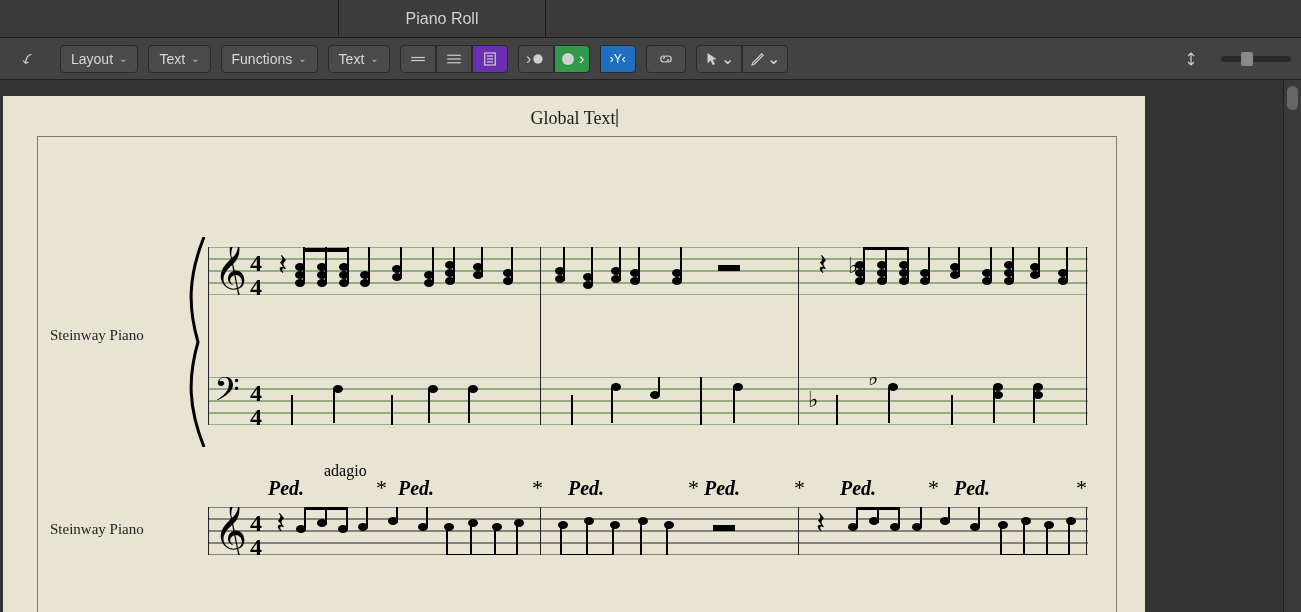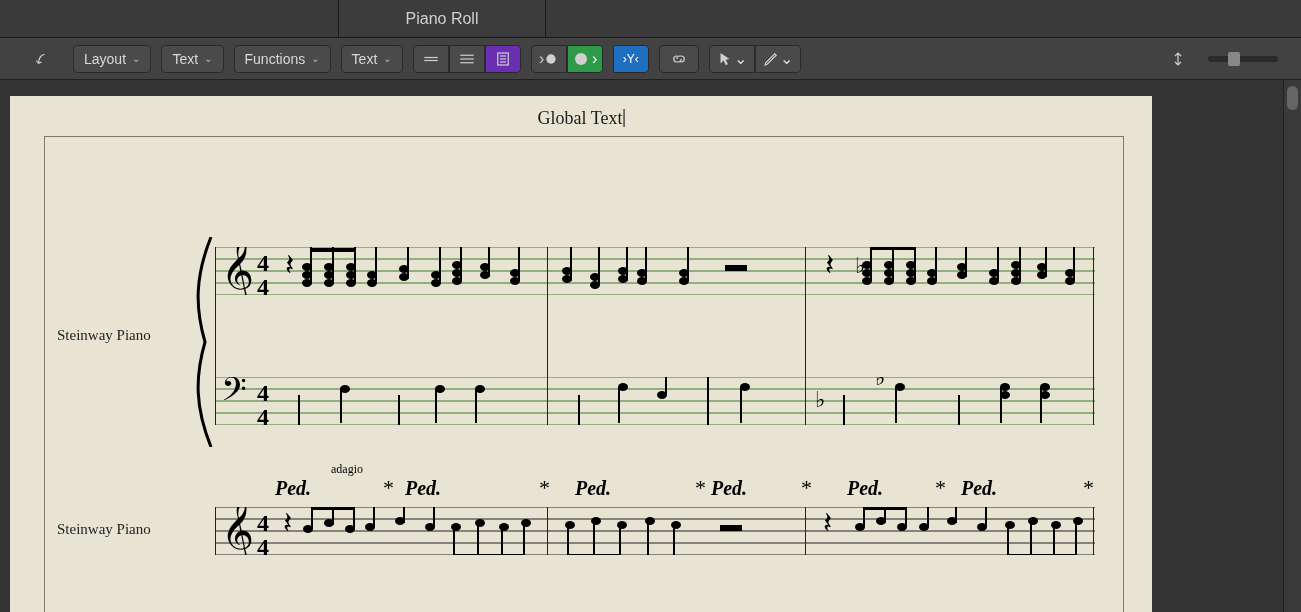--- a/index.html
+++ b/index.html
@@ -6,53 +6,53 @@
 html, body { width: 1301px; height: 612px; overflow: hidden; font-family: -apple-system, "Helvetica Neue", Arial, sans-serif; background: #3a3a3a; }
 
 
 .tabbar { display: flex; height: 38px; background: #0ea5e9; border-bottom: 1px solid #1a1a1a; }
 .tab-spacer-left { width: 338px; background: #3a3a3a; }
 .tab { width: 208px; height: 38px; display: flex; align-items: center; justify-content: center; color: #d0d0d0; font-size: 16px; border: 1px solid #1a1a1a; border-top: none; background: #3c3c3c; cursor: pointer; }
 .tab.active { background: #1e6fc0; color: #fff; }
 .tab-spacer-right { flex: 1; background: #3a3a3a; }
 
 
-.toolbar { display: flex; align-items: center; height: 42px; background: #424242; padding: 0 23px; gap: 10px; border-bottom: 1px solid #202020; }
+.toolbar { display: flex; align-items: center; height: 42px; background: #424242; padding: 0 10px; gap: 10px; border-bottom: 1px solid #202020; }
 .tool-btn { height: 28px; display: flex; align-items: center; justify-content: center; padding: 0 10px; background: #4a4a4a; border: 1px solid #2a2a2a; border-radius: 4px; color: #d8d8d8; font-size: 14px; cursor: pointer; }
 .tool-btn.no-bg { background: transparent; border-color: transparent; }
 .tool-btn .chev { margin-left: 6px; font-size: 10px; opacity: .8; }
 .btn-group { display: flex; }
 .btn-group .seg { width: 36px; height: 28px; display: flex; align-items: center; justify-content: center; border: 1px solid #2a2a2a; background: #4a4a4a; color: #d8d8d8; cursor: pointer; }
 .btn-group .seg:first-child { border-radius: 4px 0 0 4px; }
 .btn-group .seg:last-child { border-radius: 0 4px 4px 0; }
 .seg.purple { background: #6a2fb0; color: #fff; }
 .seg.green  { background: #2e9a4a; color: #fff; }
 .seg.blue   { background: #1e6fc0; color: #fff; }
 .toolbar-right { margin-left: auto; display: flex; align-items: center; gap: 10px; }
 .slider { width: 70px; height: 6px; background: #2a2a2a; border-radius: 3px; position: relative; }
 .slider .knob { position: absolute; left: 20px; top: -4px; width: 12px; height: 14px; background: #888; border-radius: 2px; }
 
 
 .workspace { position: absolute; top: 80px; left: 0; right: 0; bottom: 0; display: flex; }
-.page-scroll { flex: 1; background: #333; padding: 16px 0 0 10px; }
+.page-scroll { flex: 1; background: #333; padding: 16px 0 0 3px; }
 .page { width: 1142px; height: 520px; background: #e7e4d4; position: relative; font-family: "Times New Roman", serif; }
 .page-inner { position: absolute; left: 34px; right: 28px; top: 40px; bottom: 0; border: 1px solid #7a7a66; border-bottom: none; background: #e7e4d4; overflow: hidden; }
 .global-text { position: absolute; left: 50%; top: 12px; transform: translateX(-50%); font-size: 18px; color: #1a1a1a; }
 .cursor { display:inline-block; width:1px; height:18px; background:#000; vertical-align: -3px; margin-left:1px; }
 .page-num { position: absolute; right: 40px; top: 50px; font-size: 18px; color: #222; }
 
 .system { position: absolute; left: 0; right: 0; }
 .instr-label { position: absolute; left: 12px; font-size: 15px; color: #222; }
 .barline { position: absolute; width: 1px; background: #222; }
 
 .staff-svg { position: absolute; }
 
 .ped { position: absolute; font-style: italic; font-family: Liberation Serif, serif; font-size: 20px; font-weight: bold; }
 .star { position: absolute; font-size: 22px; }
-.tempo { position: absolute; font-size: 12px; }
+.tempo { position: absolute; font-size: 16px; }
 
 .side-scroll { width: 18px; background: #3a3a3a; position: relative; border-left: 1px solid #222;}
 .side-scroll .thumb { position: absolute; top: 6px; left: 3px; right: 3px; height: 24px; background: #666; border-radius: 6px; }
 
 
 .icon-svg { width: 18px; height: 18px; display: block; }
 .icon-svg * { stroke: #d0d0d0; stroke-width: 1.6; fill: none; }
 .icon-fill * { fill: #d0d0d0; stroke: none; }
 </style>
 </head>

